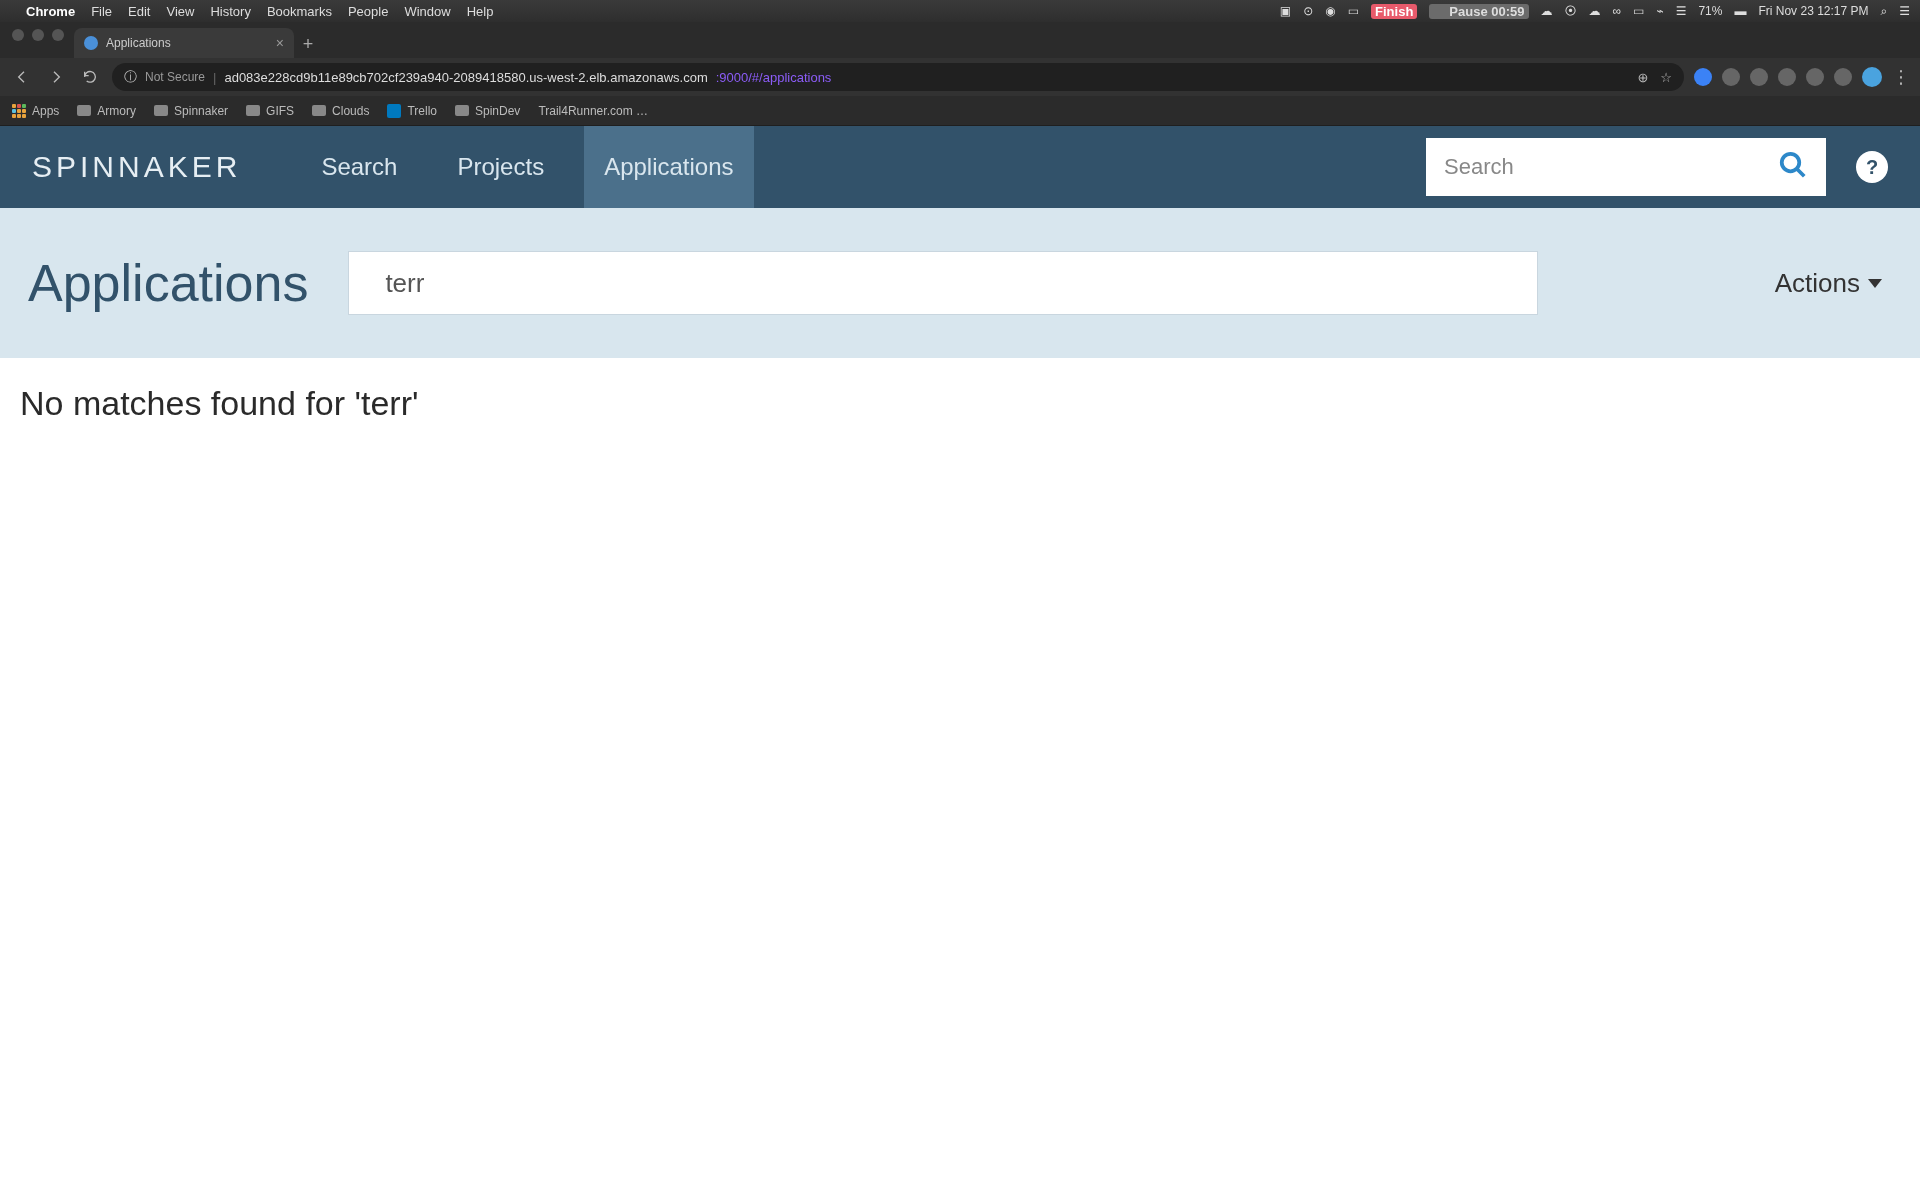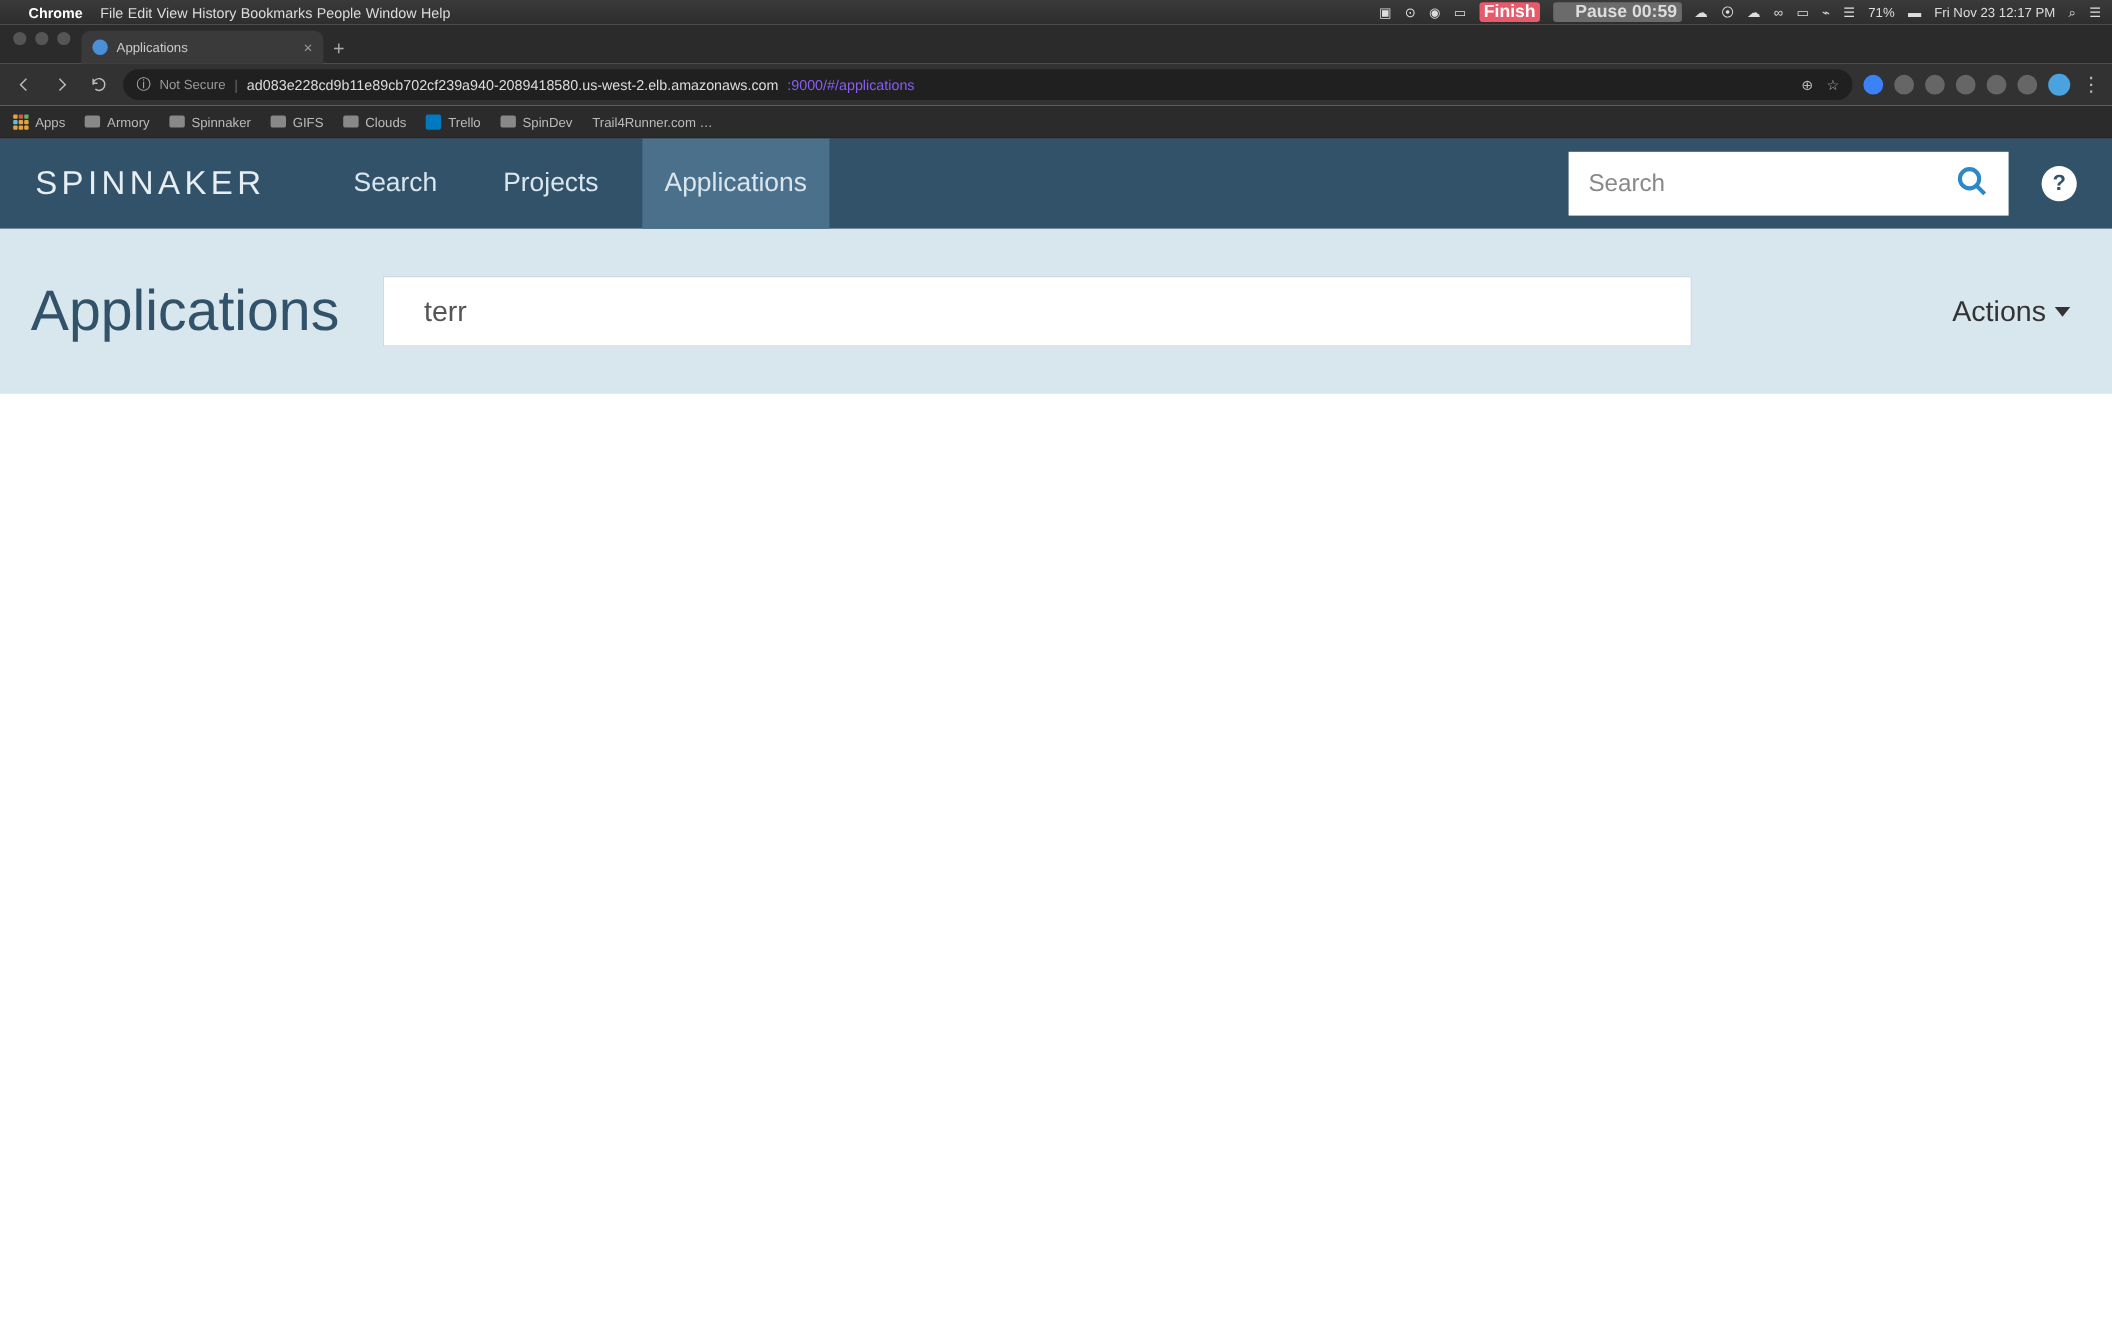--- a/index.html
+++ b/index.html
@@ -11,23 +11,23 @@
     background: linear-gradient(#3a3a3a,#2e2e2e);
     color: #ddd;
     display: flex;
     align-items: center;
     font-size: 13px;
     padding: 0 10px;
     gap: 16px;
   }
   .mac-menubar .apple { font-size: 14px; }
   .mac-menubar .app-active { font-weight: 600; color: #fff; }
-  .mac-menubar .menus { display:flex; gap:4px; }
+  .mac-menubar .menus { display:flex; gap:16px; }
   .mac-menubar .right { margin-left:auto; display:flex; align-items:center; gap:12px; font-size:12px; }
-  .mac-menubar .right .pill { padding:0 4px; border-radius:3px; font-size:16px; font-weight:600; }
+  .mac-menubar .right .pill { padding:0 4px; border-radius:3px; font-size:13px; font-weight:600; }
   .mac-menubar .right .pill.finish { background:#e85a6b; color:#fff;}
   .mac-menubar .right .pill.pause { background:#6b6b6b; color:#ddd;padding-left:20px;}
 
   
   .tabstrip {
     height: 36px;
     background:#2b2b2b;
     display:flex;
     align-items:flex-end;
     padding-left:8px;
@@ -317,14 +317,17 @@
     <div class="page-title">Applications</div>
     <div class="filter-box">
       <input type="text" value="terr" style="">
     </div>
     <div class="actions">
       <span>Actions</span>
       <span class="caret"></span>
     </div>
   </div>
 
+  <div class="results">
+    <div class="no-match">No matches found for 'terr'</div>
+  </div>
 
 </div>
 
 </body></html>

